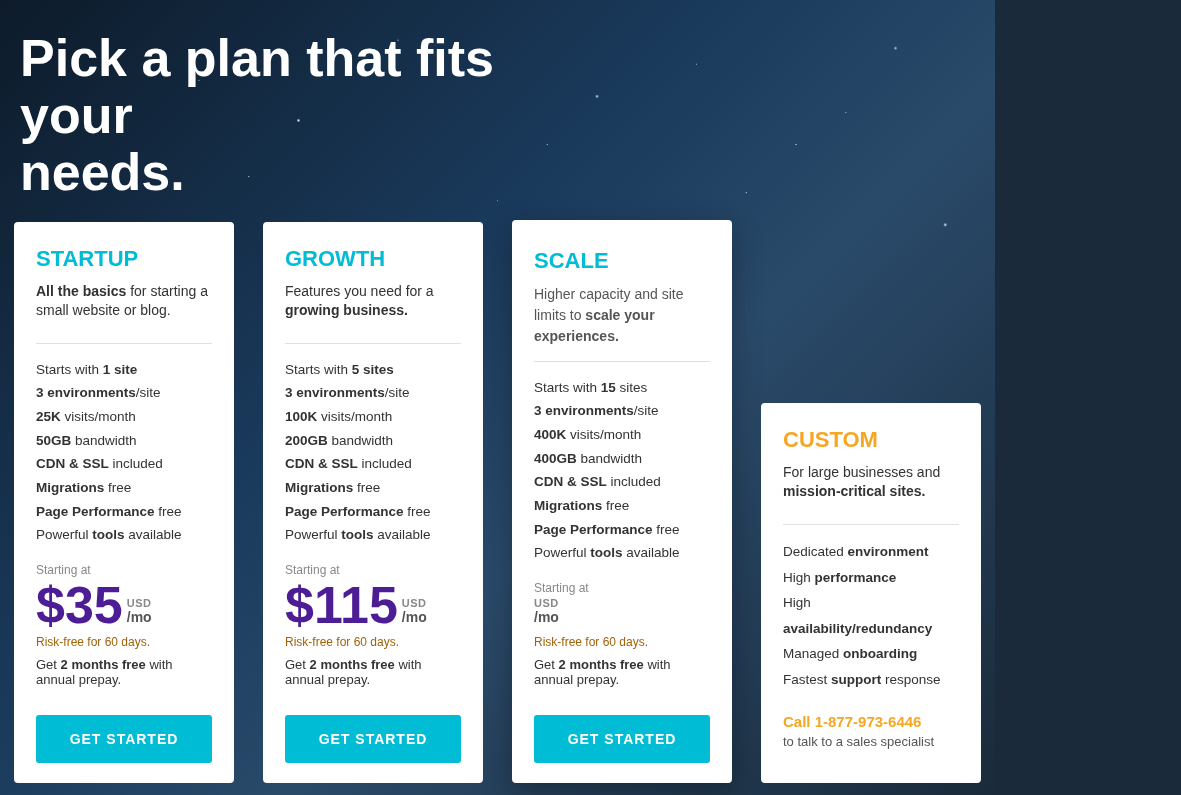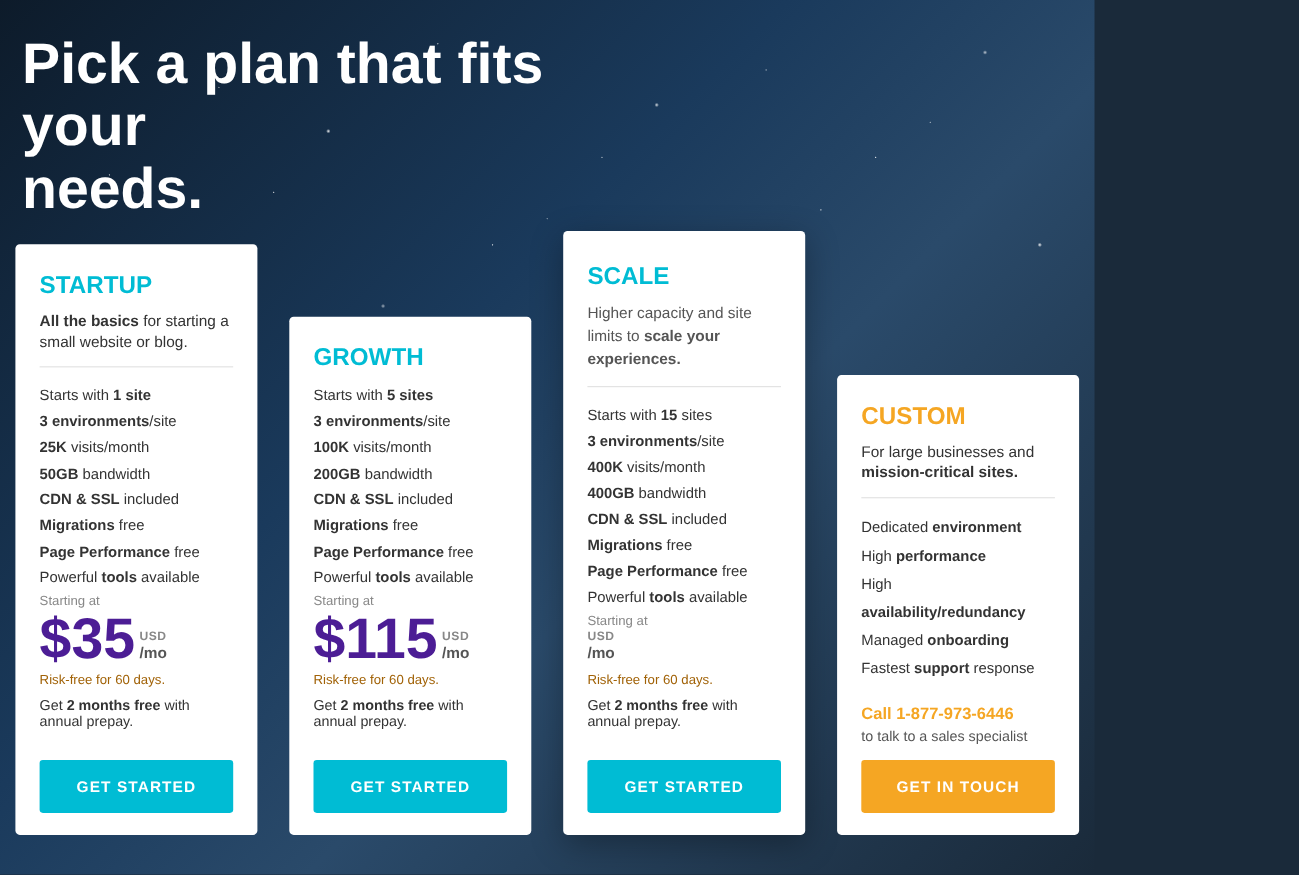--- a/index.html
+++ b/index.html
@@ -94,31 +94,31 @@
     .plan-name.startup { color: #00bcd4; }
     .plan-name.growth { color: #00bcd4; }
     .plan-name.scale { color: #00bcd4; }
     .plan-name.custom { color: #f5a623; }
 
     .plan-tagline {
       font-size: 14px;
       color: #333;
       line-height: 1.4;
       margin-bottom: 14px;
-      padding-bottom: 12px;
+      padding-bottom: 22px;
       border-bottom: 1px solid #e0e0e0;
     }
 
     .plan-tagline strong { font-weight: 700; }
 
     .plan-features {
       font-size: 13.5px;
       color: #333;
       line-height: 1.75;
-      margin-bottom: 2px;
+      margin-bottom: 16px;
       flex: 1;
     }
 
     .plan-features strong { font-weight: 700; }
 
     .pricing-section {
       margin-bottom: 12px;
     }
 
     .starting-at {
@@ -273,20 +273,23 @@
         <div class="risk-free">Risk-free for 60 days.</div>
         <div class="annual-prepay">
           Get <strong>2 months free</strong> with annual prepay.
         </div>
       </div>
       <button class="cta-button cta-teal">GET STARTED</button>
     </div>
 
     <div class="plan-card">
       <div class="plan-name growth">GROWTH</div>
+      <div class="plan-tagline">
+        Features you need for a <strong>growing business.</strong>
+      </div>
       <div class="plan-features">
         Starts with <strong>5 sites</strong><br>
         <strong>3 environments</strong>/site<br>
         <strong>100K</strong> visits/month<br>
         <strong>200GB</strong> bandwidth<br>
         <strong>CDN &amp; SSL</strong> included<br>
         <strong>Migrations</strong> free<br>
         <strong>Page Performance</strong> free<br>
         Powerful <strong>tools</strong> available
       </div>
@@ -347,17 +350,16 @@
         Dedicated <strong>environment</strong><br>
         High <strong>performance</strong><br>
         High <strong>availability/redundancy</strong><br>
         Managed <strong>onboarding</strong><br>
         Fastest <strong>support</strong> response
       </div>
       <div class="custom-contact">
         <div class="custom-phone">Call 1-877-973-6446</div>
         <div class="custom-phone-sub">to talk to a sales specialist</div>
       </div>
-      <button class="cta-button cta-orange">GET IN TOUCH</button>
     </div>
 
   </div>
 </div>
 
 </body></html>

